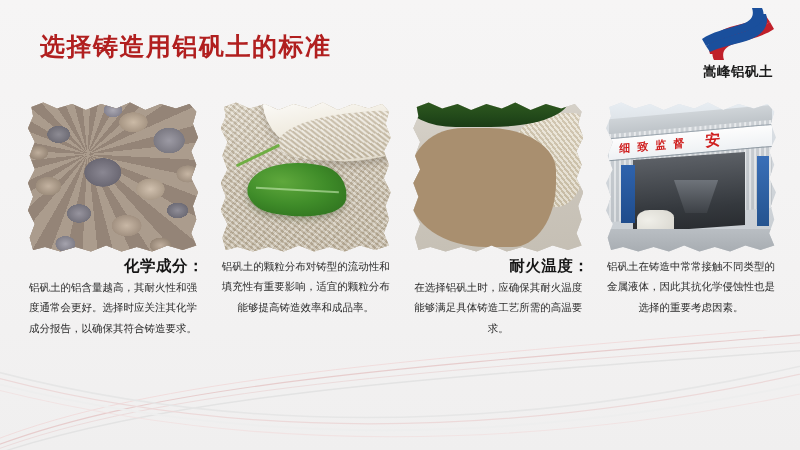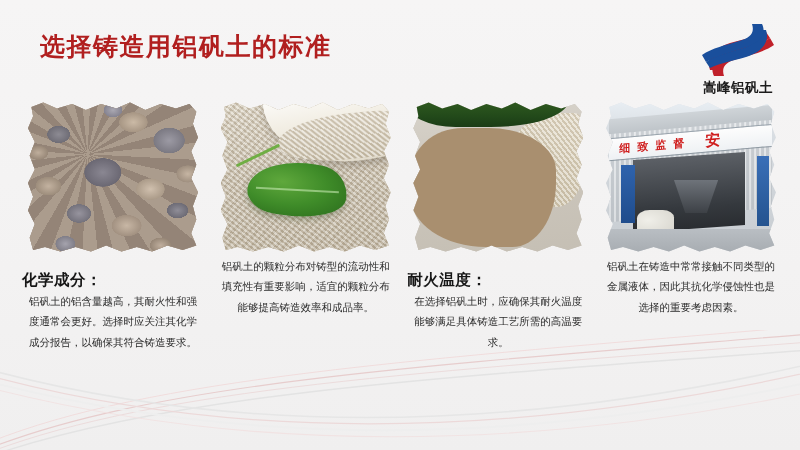--- a/index.html
+++ b/index.html
@@ -31,21 +31,21 @@
     font-size: 25px;
     font-weight: bold;
     color: #b11f1f;
     letter-spacing: 1.5px;
     white-space: nowrap;
   }
 
   
   .logo {
     position: absolute;
-    right: 8px; top: 22px;
+    right: 8px; top: 6px;
     width: 108px; height: 84px;
   }
   .logo-mark {
     position: absolute; left: 50%; top: 2px;
     transform: translateX(-50%);
     width: 76px; height: 52px;
   }
   .logo-text {
     position: absolute; left: 0; right: 0; top: 57px;
     text-align: center;
@@ -280,22 +280,21 @@
     border-radius: 34% 30% 22% 26%;
   }
   .ph4 .ground {
     position: absolute; left: 0; bottom: 0;
     width: 100%; height: 16%;
     background: linear-gradient(180deg, #b9bec3 0%, #a7acb1 100%);
   }
 
   
   .card-heading {
-    margin-top: 14px;
-    text-align: left;
+    text-align: right;
     font-family: Liberation Mono, monospace;
     font-size: 15.5px;
     font-weight: bold;
     color: #161616;
     letter-spacing: 0.5px;
   }
   .card-body {
     padding: 0 6px;
     text-align: center;
     font-family: "Liberation Sans", "DejaVu Sans", sans-serif;

